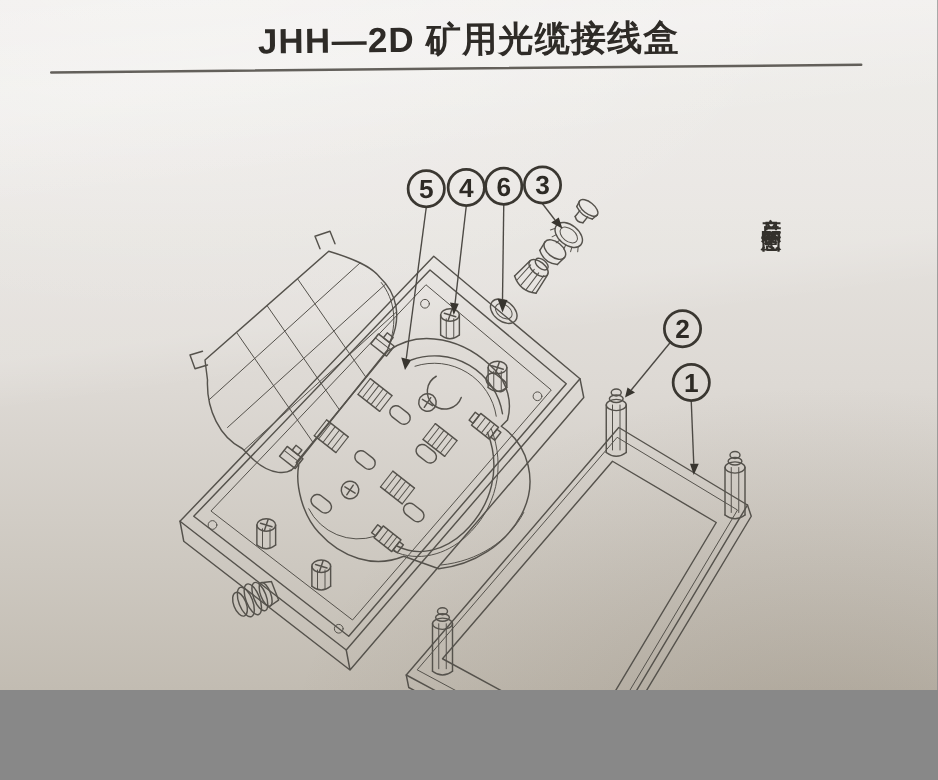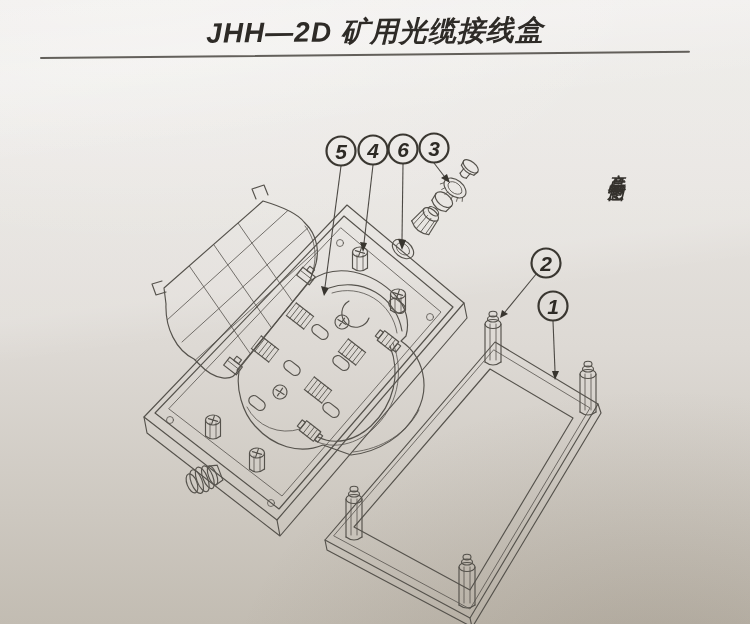--- a/index.html
+++ b/index.html
@@ -1,28 +1,27 @@
 <!DOCTYPE html>
 <html style="--paper-top: #edebe8; --paper-mid: #ddd9d4; --paper-bottom: #c2bcb2; --line: #55524c; --ink: #2e2b27;"><head>
 <meta charset="utf-8">
 <style>
   :root{
     --paper-top:#edebe8; --paper-mid:#ddd9d4; --paper-bottom:#c2bcb2;
     --line:#55524c; --ink:#2e2b27;
   }
   html,body{margin:0;padding:0;background:#888;}
   .photo{
-    position:relative;width:750px;height:624px;overflow:hidden;
+    position:relative;width:750px;height:552px;overflow:hidden;
     font-family:"Liberation Sans","DejaVu Sans",sans-serif;
     background:
       radial-gradient(ellipse 900px 500px at 18% -8%, rgba(255,255,255,.35), rgba(255,255,255,0) 60%),
       radial-gradient(ellipse 700px 500px at 88% 112%, rgba(88,74,54,.20), rgba(88,74,54,0) 62%),
       linear-gradient(172deg, rgba(255,255,255,.16) 0%, rgba(255,255,255,.16) 44%, rgba(255,255,255,0) 50%),
       linear-gradient(to bottom, var(--paper-top) 0%, #e6e3df 30%, var(--paper-mid) 56%, #cdc8c0 82%, var(--paper-bottom) 100%);
-    font-style: italic;
   }
   .sheen{position:absolute;left:-120px;top:-50px;width:1000px;height:170px;pointer-events:none;
     background:linear-gradient(to bottom, rgba(255,255,255,0), rgba(255,255,255,.22), rgba(255,255,255,0));
     transform:rotate(-7deg);}
   .title{
     position:absolute;top:13px;left:0;width:100%;text-align:center;
     font-size:28px;font-weight:bold;color:var(--ink);letter-spacing:1px;
     transform:rotate(-.6deg);
   }
   .rule{

